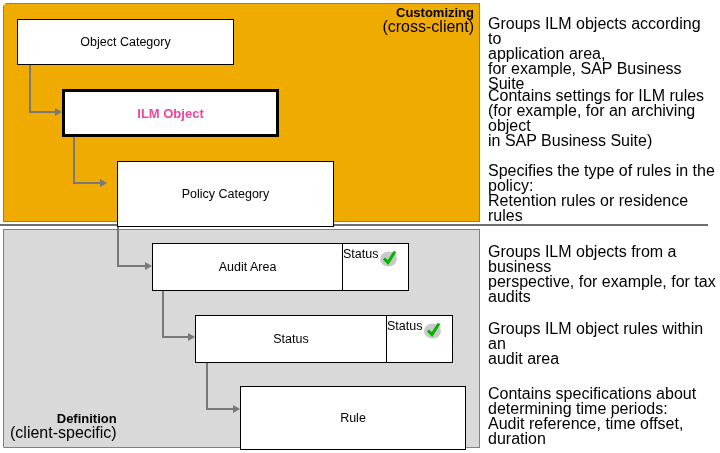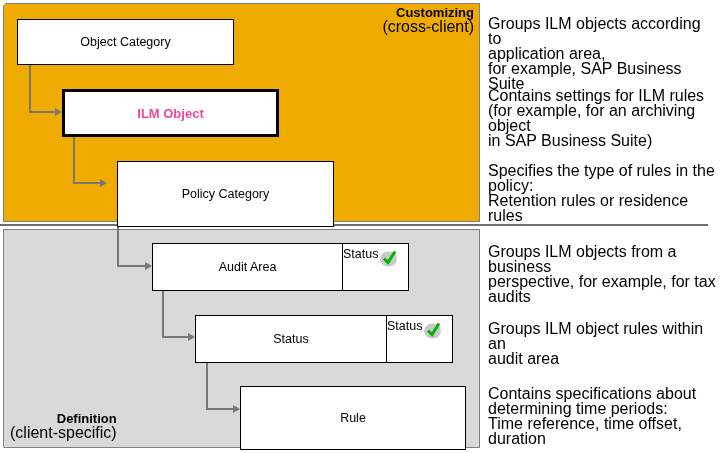--- a/index.html
+++ b/index.html
@@ -136,15 +136,15 @@
 (for example, for an archiving object
 in SAP Business Suite)</div>
   <div class="annotation a3">Specifies the type of rules in the policy:
 Retention rules or residence rules</div>
   <div class="annotation a4">Groups ILM objects from a business
 perspective, for example, for tax audits</div>
   <div class="annotation a5">Groups ILM object rules within an
 audit area</div>
   <div class="annotation a6">Contains specifications about
 determining time periods:
-Time reference, time offset, duration</div>
+Audit reference, time offset, duration</div>
 
 </div>
 
 </body></html>

